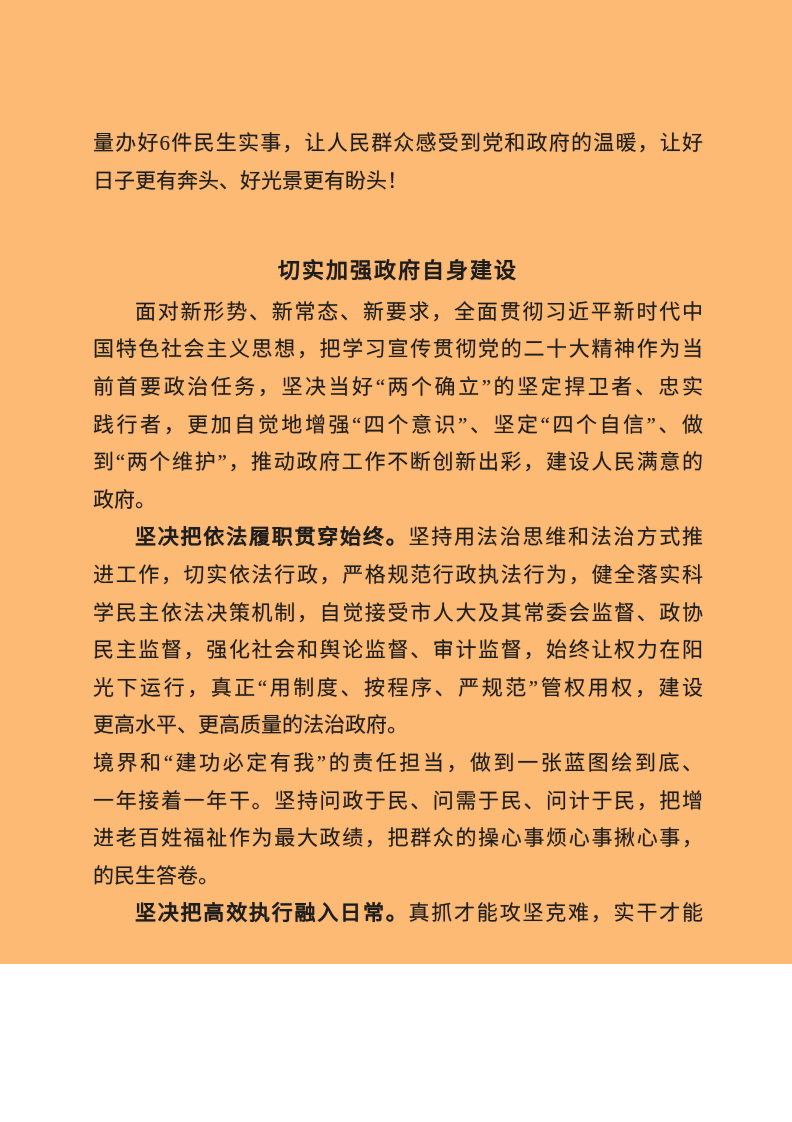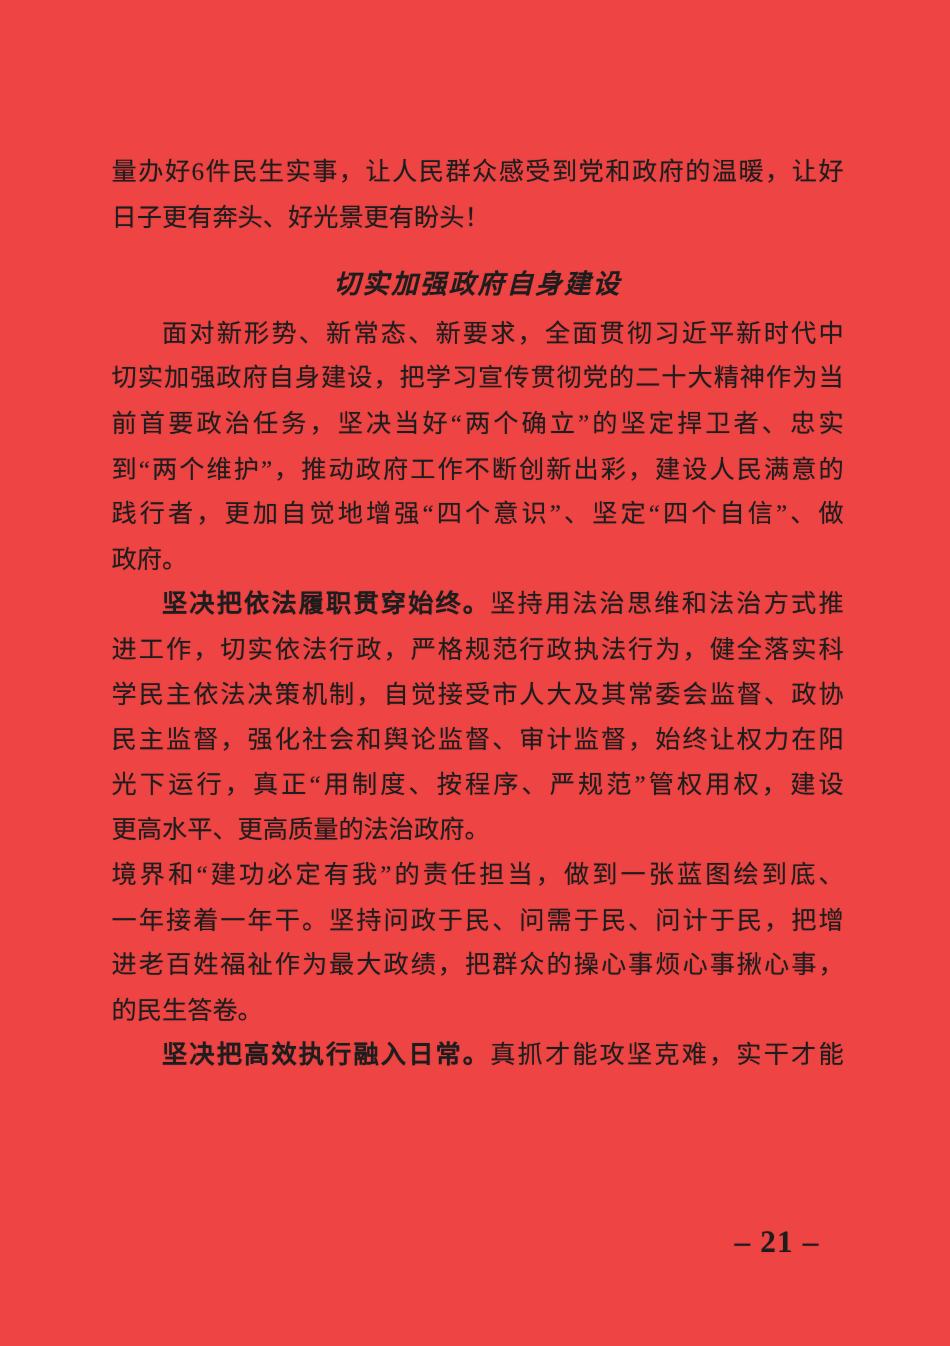--- a/index.html
+++ b/index.html
@@ -3,22 +3,22 @@
 <meta charset="utf-8">
 <style>
   html, body {
     margin: 0;
     padding: 0;
     background: #ffffff;
   }
   .page {
     position: relative;
     width: 792px;
-    height: 1122px;
-    background: #ef4444;
+    height: 964px;
+    background: #fdba74;
     overflow: hidden;
     font-family: "Liberation Serif", "DejaVu Serif", serif;
     color: #1d1d1d;
   }
   .text-block {
     position: absolute;
     left: 93px;
     top: 125px;
     width: 610px;
     font-size: 21px;
@@ -29,31 +29,30 @@
     height: 37.6px;
     text-align: justify;
     white-space: nowrap;
     overflow: visible;
   }
   .line.fill { text-align-last: justify; white-space: normal; }
   .line.end  { text-align-last: left; }
   .line.indent { text-indent: 42px; }
   .line b { font-weight: bold; }
   .heading {
-    margin-top: 18px;
+    margin-top: 52px;
     margin-bottom: 4px;
     line-height: 37.6px;
     height: 37.6px;
     text-align: center;
     font-family: "Liberation Sans", "DejaVu Sans", sans-serif;
     font-weight: 700;
     font-size: 22px;
     letter-spacing: 2px;
     text-shadow: 0 0 1px rgba(30,30,30,0.3);
-    font-style: italic;
   }
   .page-number {
     position: absolute;
     top: 1020px;
     right: 109px;
     font-size: 26px;
     font-weight: bold;
     font-family: "Liberation Serif", "DejaVu Serif", serif;
     color: #1d1d1d;
     letter-spacing: 1px;
@@ -65,24 +64,24 @@
 
 <div class="page">
   <div class="text-block">
 
     <div class="line fill"><span>量办好6件民生实事，让人民群众感受到党和政府的温暖，让好</span></div>
     <div class="line end"><span>日子更有奔头、好光景更有盼头！</span></div>
 
     <div class="heading">切实加强政府自身建设</div>
 
     <div class="line fill indent"><span>面对新形势、新常态、新要求，全面贯彻习近平新时代中</span></div>
-    <div class="line fill"><span>切实加强政府自身建设，把学习宣传贯彻党的二十大精神作为当</span></div>
+    <div class="line fill"><span>国特色社会主义思想，把学习宣传贯彻党的二十大精神作为当</span></div>
     <div class="line fill"><span>前首要政治任务，坚决当好“两个确立”的坚定捍卫者、忠实</span></div>
+    <div class="line fill"><span>践行者，更加自觉地增强“四个意识”、坚定“四个自信”、做</span></div>
     <div class="line fill"><span>到“两个维护”，推动政府工作不断创新出彩，建设人民满意的</span></div>
-    <div class="line fill"><span>践行者，更加自觉地增强“四个意识”、坚定“四个自信”、做</span></div>
     <div class="line end"><span>政府。</span></div>
 
     <div class="line fill indent"><b>坚决把依法履职贯穿始终。</b><span>坚持用法治思维和法治方式推</span></div>
     <div class="line fill"><span>进工作，切实依法行政，严格规范行政执法行为，健全落实科</span></div>
     <div class="line fill"><span>学民主依法决策机制，自觉接受市人大及其常委会监督、政协</span></div>
     <div class="line fill"><span>民主监督，强化社会和舆论监督、审计监督，始终让权力在阳</span></div>
     <div class="line fill"><span>光下运行，真正“用制度、按程序、严规范”管权用权，建设</span></div>
     <div class="line end"><span>更高水平、更高质量的法治政府。</span></div>
 
     <div class="line fill"><span>境界和“建功必定有我”的责任担当，做到一张蓝图绘到底、</span></div>

